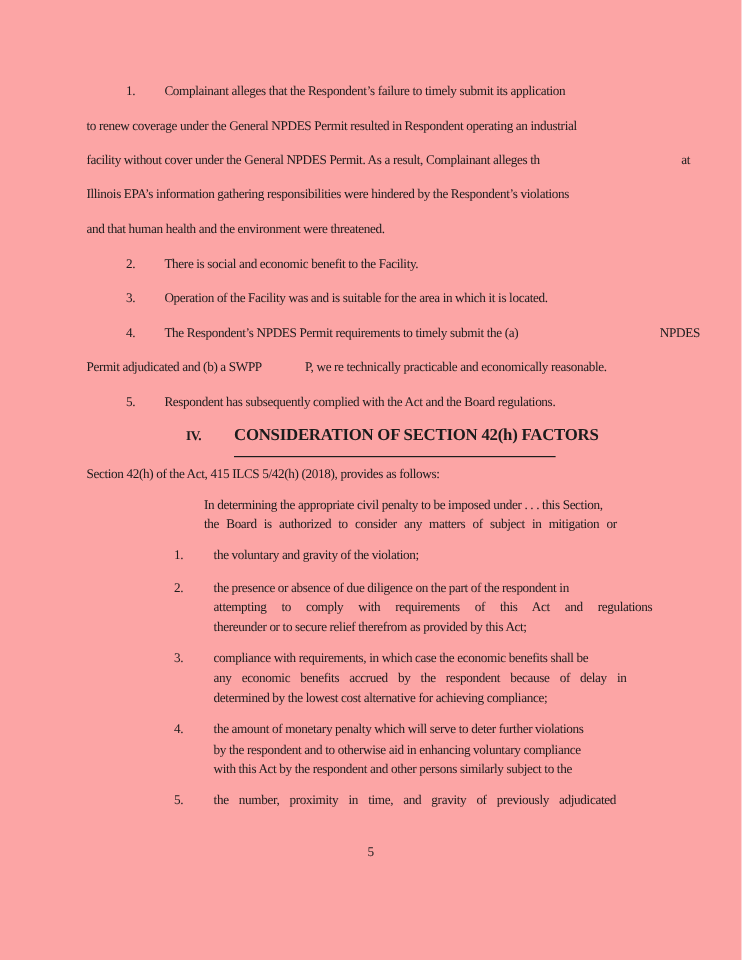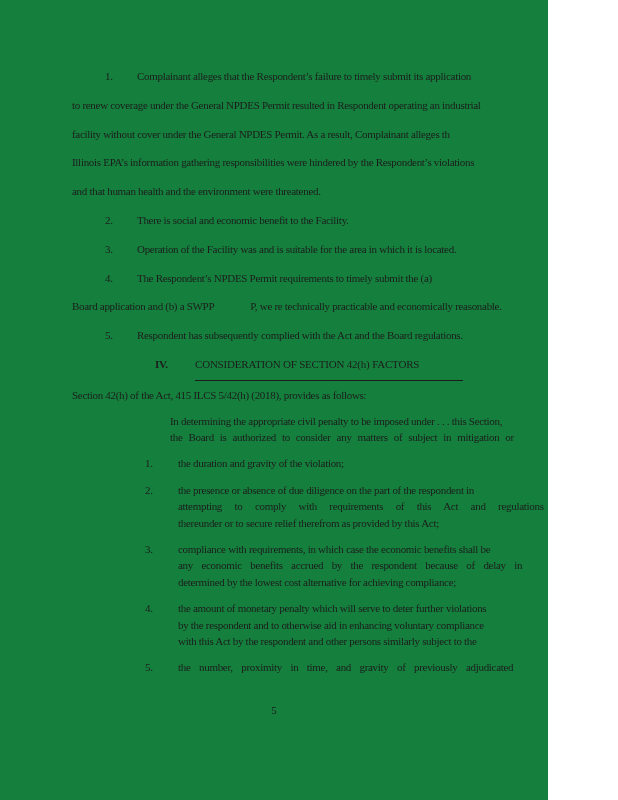--- a/index.html
+++ b/index.html
@@ -2,24 +2,24 @@
 <html><head>
 <meta charset="utf-8">
 <style>
   html, body {
     margin: 0;
     padding: 0;
     background: #ffffff;
   }
   .page {
     position: relative;
-    width: 548px;
+    width: 618px;
     height: 800px;
     box-sizing: border-box;
-    background: #15803d;
+    background: #fca5a5;
     color: #1c1c1c;
     font-family: "Liberation Serif", "DejaVu Serif", serif;
     font-size: 11px;
     letter-spacing: -0.3px;
     padding: 62px 72px 0 72px;
     overflow: hidden;
   }
   
   .b-line {
     line-height: 28.8px;
@@ -41,22 +41,22 @@
     white-space: nowrap;
   }
   .roman {
     display: inline-block;
     width: 40px;
     font-weight: bold;
   }
   .heading-text {
     display: inline-block;
     width: 268px;
-    font-weight: normal;
-    font-size: 11px;
+    font-weight: bold;
+    font-size: 14px;
     letter-spacing: -0.2px;
     border-bottom: 1.4px solid #1c1c1c;
     padding-bottom: 1px;
     vertical-align: baseline;
   }
   .intro {
     line-height: 28.8px;
     white-space: nowrap;
   }
   
@@ -109,21 +109,21 @@
   <div>
     <div class="b-line"><span class="pnum">2.</span><span>There is social and economic benefit to the Facility.</span></div>
   </div>
 
   <div>
     <div class="b-line"><span class="pnum">3.</span><span>Operation of the Facility was and is suitable for the area in which it is located.</span></div>
   </div>
 
   <div>
     <div class="b-line"><span class="pnum">4.</span><span>The Respondent’s NPDES Permit requirements to timely submit the (a)</span><span class="gap gap-m"></span><span>NPDES</span></div>
-    <div class="b-line"><span>Board application and (b) a SWPP</span><span class="gap gap-s"></span><span>P,  we re technically practicable and economically reasonable.</span></div>
+    <div class="b-line"><span>Permit adjudicated and (b) a SWPP</span><span class="gap gap-s"></span><span>P,  we re technically practicable and economically reasonable.</span></div>
   </div>
 
   <div>
     <div class="b-line"><span class="pnum">5.</span><span>Respondent has subsequently complied with the Act and the Board regulations.</span></div>
   </div>
 
   <div class="heading-line">
     <span class="roman">IV.</span><span class="heading-text">CONSIDERATION OF SECTION 42(h) FACTORS</span>
   </div>
 
@@ -132,21 +132,21 @@
   <div class="quote">
     <div class="q-line">In determining the appropriate civil penalty to be imposed under . . . this Section,</div>
     <div class="q-line ws-a">the Board is authorized to consider any matters of subject in mitigation or</div>
   </div>
 
   <div class="factors">
 
     <div class="factor">
       <div class="f-num">1.</div>
       <div class="f-lines">
-        <div class="q-line">the duration and gravity of the violation;</div>
+        <div class="q-line">the voluntary and gravity of the violation;</div>
       </div>
     </div>
 
     <div class="factor">
       <div class="f-num">2.</div>
       <div class="f-lines">
         <div class="q-line">the presence or absence of due diligence on the part of the respondent in</div>
         <div class="q-line ws-c">attempting to comply with requirements of this Act and regulations</div>
         <div class="q-line">thereunder or to secure relief therefrom as provided by this Act;</div>
       </div>

